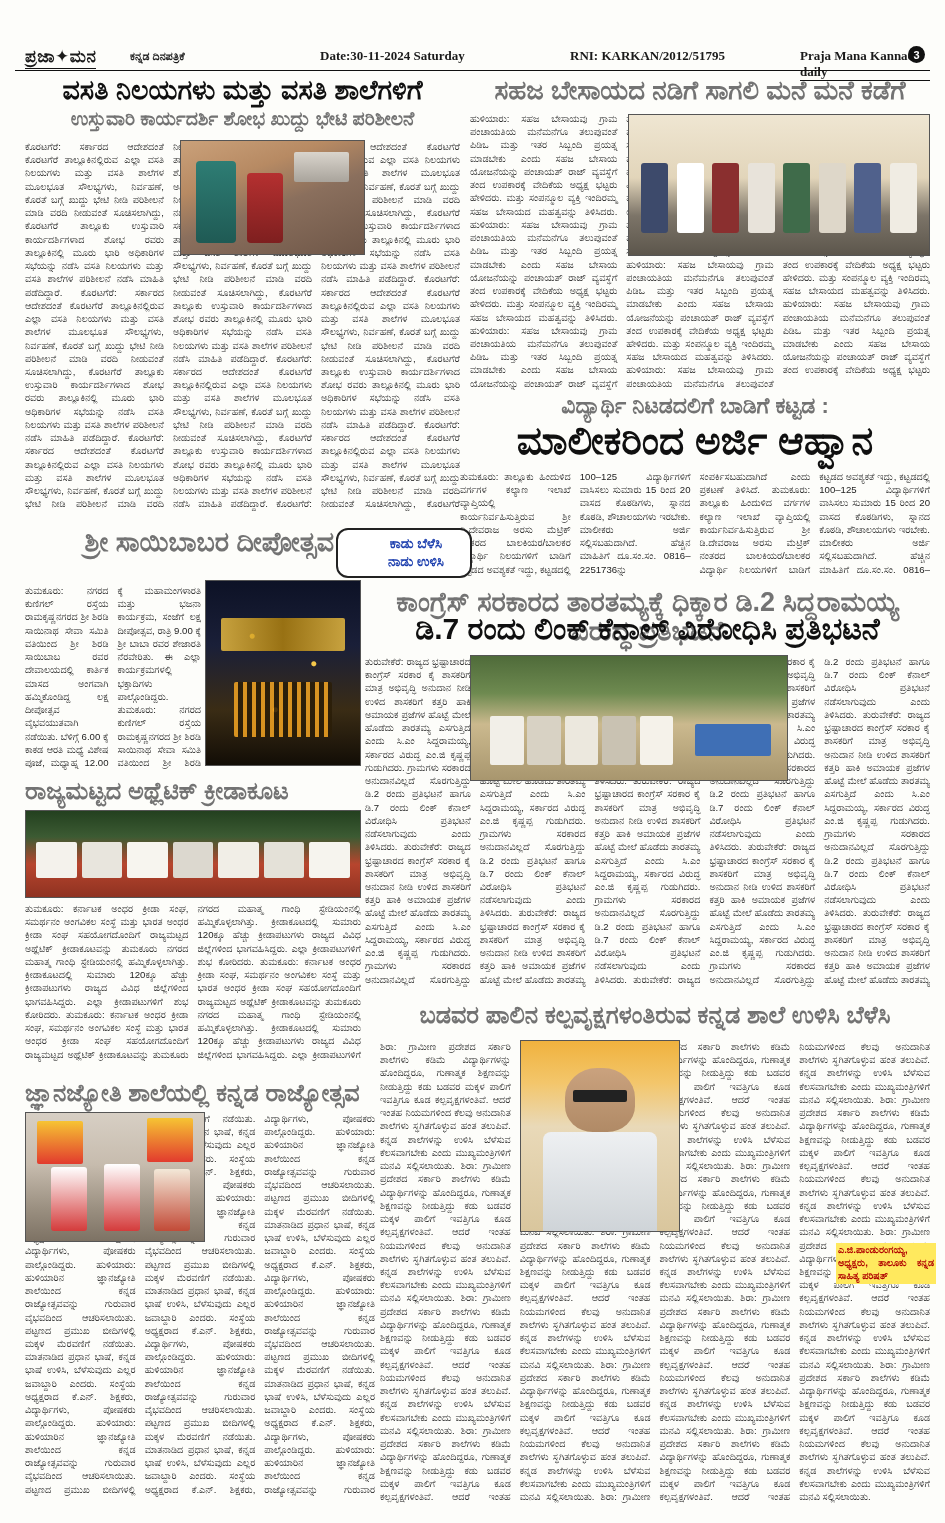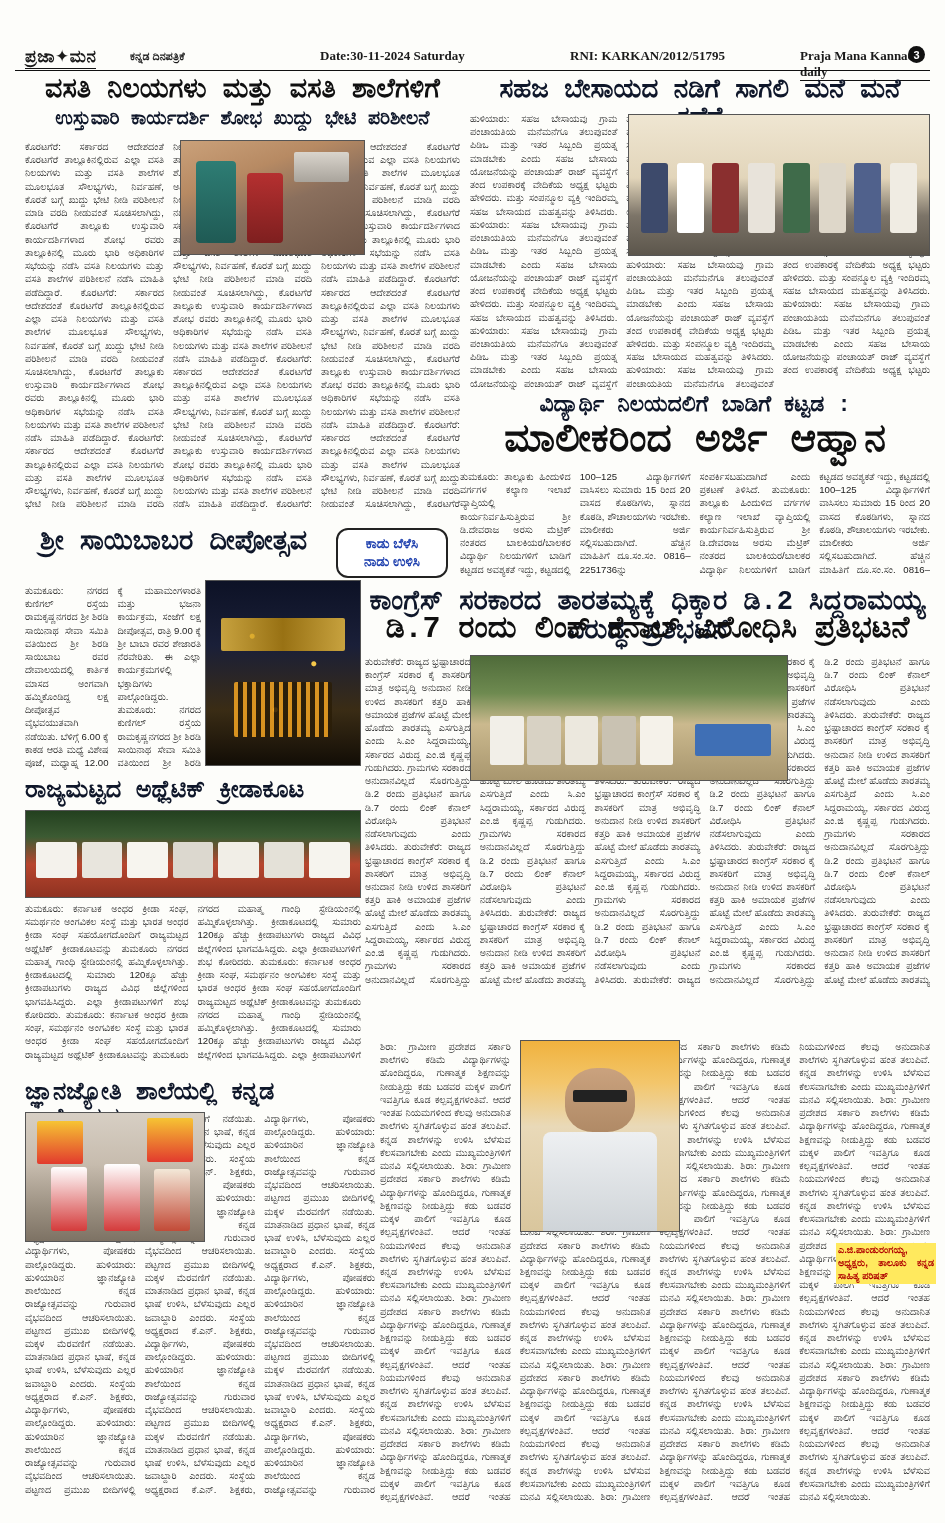--- a/index.html
+++ b/index.html
@@ -10,22 +10,22 @@
   }
   .abs{position:absolute;}
   
   .masthead-rule{border-top:1.6px solid #111;}
   .logo{font-weight:bold;font-size:17px;letter-spacing:.5px;border-bottom:1.5px solid #111;padding-bottom:1px;}
   .tagline{font-size:11px;font-weight:bold;}
   .hmeta{font-size:13px;font-weight:bold;font-family:"Liberation Serif","DejaVu Serif",serif;}
   .pagenum{width:17px;height:17px;border-radius:50%;background:#111;color:#fff;
     font-size:11px;font-weight:bold;display:flex;align-items:center;justify-content:center;}
   
-  .hl{font-weight:bold;line-height:1.08;text-align:center;font-family:Liberation Mono, monospace;}
-  .red{color:#0f172a;}
+  .hl{font-weight:bold;line-height:1.08;text-align:center;}
+  .red{color:#737373;}
   .blk{color:#101010;}
   
   .body-cols{column-gap:9px;font-size:9.6px;line-height:1.38;text-align:justify;
     overflow:hidden;word-break:break-word;color:#222;}
   .cols2{column-count:2;} .cols3{column-count:3;} .cols4{column-count:4;} .cols5{column-count:5;}
   
   .photo{border:1px solid #555;box-sizing:border-box;}
   .slogan-box{border:2px solid #222;border-radius:12px;background:#fff;
     display:flex;flex-direction:column;align-items:center;justify-content:center;
     font-weight:bold;color:#1d3fae;font-size:13.5px;line-height:1.35;text-align:center;}
@@ -66,26 +66,26 @@
         <div style="flex:1;background:#ffffff;border-radius:3px;"></div>
       <div style="flex:1;background:#8a2f2f;border-radius:3px;"></div>
         <div style="flex:1;background:#e8e3da;border-radius:3px;"></div>
       <div style="flex:1;background:#3f6b4a;border-radius:3px;"></div>
         <div style="flex:1;background:#ded7c9;border-radius:3px;"></div>
       <div style="flex:1;background:#50618c;border-radius:3px;"></div>
         <div style="flex:1;background:#f0ece3;border-radius:3px;"></div>
     </div>
   </div>
 
-  <div class="abs hl red" style="left:460px;top:394px;width:470px;font-size:22px;">ವಿದ್ಯಾರ್ಥಿ ನಿಲಯದಲಿಗೆ ಬಾಡಿಗೆ ಕಟ್ಟಡ :</div>
+  <div class="abs hl red" style="left:460px;top:394px;width:470px;font-size:22px;">ವಿದ್ಯಾರ್ಥಿ ನಿಟಡದಲಿಗೆ ಬಾಡಿಗೆ ಕಟ್ಟಡ :</div>
   <div class="abs hl blk" style="left:460px;top:420px;width:470px;font-size:39px;">ಮಾಲೀಕರಿಂದ ಅರ್ಜಿ ಆಹ್ವಾನ</div>
   <div class="abs body-cols cols4" style="left:460px;top:470px;width:470px;height:112px;">ತುಮಕೂರು: ತಾಲ್ಲೂಕು ಹಿಂದುಳಿದ ವರ್ಗಗಳ ಕಲ್ಯಾಣ ಇಲಾಖೆ ವ್ಯಾಪ್ತಿಯಲ್ಲಿ ಕಾರ್ಯನಿರ್ವಹಿಸುತ್ತಿರುವ ಶ್ರೀ ಡಿ.ದೇವರಾಜ ಅರಸು ಮೆಟ್ರಿಕ್ ನಂತರದ ಬಾಲಕಿಯರ/ಬಾಲಕರ ವಿದ್ಯಾರ್ಥಿ ನಿಲಯಗಳಿಗೆ ಬಾಡಿಗೆ ಕಟ್ಟಡದ ಅವಶ್ಯಕತೆ ಇದ್ದು, ಕಟ್ಟಡದಲ್ಲಿ 100–125 ವಿದ್ಯಾರ್ಥಿಗಳಿಗೆ ವಾಸಿಸಲು ಸುಮಾರು 15 ರಿಂದ 20 ವಾಸದ ಕೊಠಡಿಗಳು, ಸ್ನಾನದ ಕೊಠಡಿ, ಶೌಚಾಲಯಗಳು ಇರಬೇಕು. ಮಾಲೀಕರು ಅರ್ಜಿ ಸಲ್ಲಿಸಬಹುದಾಗಿದೆ. ಹೆಚ್ಚಿನ ಮಾಹಿತಿಗೆ ದೂ.ಸಂ.ಸಂ. 0816–2251736ನ್ನು ಸಂಪರ್ಕಿಸಬಹುದಾಗಿದೆ ಎಂದು ಪ್ರಕಟಣೆ ತಿಳಿಸಿದೆ.  ತುಮಕೂರು: ತಾಲ್ಲೂಕು ಹಿಂದುಳಿದ ವರ್ಗಗಳ ಕಲ್ಯಾಣ ಇಲಾಖೆ ವ್ಯಾಪ್ತಿಯಲ್ಲಿ ಕಾರ್ಯನಿರ್ವಹಿಸುತ್ತಿರುವ ಶ್ರೀ ಡಿ.ದೇವರಾಜ ಅರಸು ಮೆಟ್ರಿಕ್ ನಂತರದ ಬಾಲಕಿಯರ/ಬಾಲಕರ ವಿದ್ಯಾರ್ಥಿ ನಿಲಯಗಳಿಗೆ ಬಾಡಿಗೆ ಕಟ್ಟಡದ ಅವಶ್ಯಕತೆ ಇದ್ದು, ಕಟ್ಟಡದಲ್ಲಿ 100–125 ವಿದ್ಯಾರ್ಥಿಗಳಿಗೆ ವಾಸಿಸಲು ಸುಮಾರು 15 ರಿಂದ 20 ವಾಸದ ಕೊಠಡಿಗಳು, ಸ್ನಾನದ ಕೊಠಡಿ, ಶೌಚಾಲಯಗಳು ಇರಬೇಕು. ಮಾಲೀಕರು ಅರ್ಜಿ ಸಲ್ಲಿಸಬಹುದಾಗಿದೆ. ಹೆಚ್ಚಿನ ಮಾಹಿತಿಗೆ ದೂ.ಸಂ.ಸಂ. 0816–2251736ನ್ನು ಸಂಪರ್ಕಿಸಬಹುದಾಗಿದೆ ಎಂದು ಪ್ರಕಟಣೆ ತಿಳಿಸಿದೆ.  ತುಮಕೂರು: ತಾಲ್ಲೂಕು ಹಿಂದುಳಿದ ವರ್ಗಗಳ ಕಲ್ಯಾಣ ಇಲಾಖೆ ವ್ಯಾಪ್ತಿಯಲ್ಲಿ ಕಾರ್ಯನಿರ್ವಹಿಸುತ್ತಿರುವ ಶ್ರೀ ಡಿ.ದೇವರಾಜ ಅರಸು ಮೆಟ್ರಿಕ್ ನಂತರದ ಬಾಲಕಿಯರ/ಬಾಲಕರ ವಿದ್ಯಾರ್ಥಿ ನಿಲಯಗಳಿಗೆ ಬಾಡಿಗೆ ಕಟ್ಟಡದ ಅವಶ್ಯಕತೆ ಇದ್ದು, ಕಟ್ಟಡದಲ್ಲಿ 100–125 ವಿದ್ಯಾರ್ಥಿಗಳಿಗೆ ವಾಸಿಸಲು ಸುಮಾರು 15 ರಿಂದ 20 ವಾಸದ ಕೊಠಡಿಗಳು, ಸ್ನಾನದ ಕೊಠಡಿ, ಶೌಚಾಲಯಗಳು ಇರಬೇಕು. ಮಾಲೀಕರು ಅರ್ಜಿ ಸಲ್ಲಿಸಬಹುದಾಗಿದೆ. ಹೆಚ್ಚಿನ ಮಾಹಿತಿಗೆ ದೂ.ಸಂ.ಸಂ. 0816–2251736ನ್ನು ಸಂಪರ್ಕಿಸಬಹುದಾಗಿದೆ ಎಂದು ಪ್ರಕಟಣೆ ತಿಳಿಸಿದೆ.</div>
 
-  <div class="abs hl red" style="left:21px;top:528px;width:305px;font-size:27px;text-align:center;">ಶ್ರೀ ಸಾಯಿಬಾಬರ ದೀಪೋತ್ಸವ</div>
-  <div class="abs slogan-box" style="left:336px;top:528px;width:108px;height:46px;">
+  <div class="abs hl red" style="left:29px;top:528px;width:305px;font-size:27px;text-align:right;">ಶ್ರೀ ಸಾಯಿಬಾಬರ ದೀಪೋತ್ಸವ</div>
+  <div class="abs slogan-box" style="left:336px;top:528px;width:108px;height:46px;padding-left:24px;">
     <span>ಕಾಡು ಬೆಳೆಸಿ</span>
     <span>ನಾಡು ಉಳಿಸಿ</span>
   </div>
   <div class="abs body-cols cols2" style="left:25px;top:584px;width:176px;height:188px;">ತುಮಕೂರು: ನಗರದ ಕುಣಿಗಲ್ ರಸ್ತೆಯ ರಾಮಕೃಷ್ಣನಗರದ ಶ್ರೀ ಶಿರಡಿ ಸಾಯಿನಾಥ ಸೇವಾ ಸಮಿತಿ ವತಿಯಿಂದ ಶ್ರೀ ಶಿರಡಿ ಸಾಯಿಬಾಬ ರವರ ದೇವಾಲಯದಲ್ಲಿ ಕಾರ್ತಿಕ ಮಾಸದ ಅಂಗವಾಗಿ ಹಮ್ಮಿಕೊಂಡಿದ್ದ ಲಕ್ಷ ದೀಪೋತ್ಸವ ವೈಭವಯುತವಾಗಿ ನಡೆಯಿತು. ಬೆಳಿಗ್ಗೆ 6.00 ಕ್ಕೆ ಕಾಕಡ ಆರತಿ ಮಧ್ಯೆ ವಿಶೇಷ ಪೂಜೆ, ಮಧ್ಯಾಹ್ನ 12.00 ಕ್ಕೆ ಮಹಾಮಂಗಳಾರತಿ ಮತ್ತು ಭಜನಾ ಕಾರ್ಯಕ್ರಮ, ಸಂಜೆಗೆ ಲಕ್ಷ ದೀಪೋತ್ಸವ, ರಾತ್ರಿ 9.00 ಕ್ಕೆ ಶ್ರೀ ಬಾಬಾ ರವರ ಶೇಜಾರತಿ ನೆರವೇರಿತು. ಈ ಎಲ್ಲಾ ಕಾರ್ಯಕ್ರಮಗಳಲ್ಲಿ ಭಕ್ತಾದಿಗಳು ಪಾಲ್ಗೊಂಡಿದ್ದರು.  ತುಮಕೂರು: ನಗರದ ಕುಣಿಗಲ್ ರಸ್ತೆಯ ರಾಮಕೃಷ್ಣನಗರದ ಶ್ರೀ ಶಿರಡಿ ಸಾಯಿನಾಥ ಸೇವಾ ಸಮಿತಿ ವತಿಯಿಂದ ಶ್ರೀ ಶಿರಡಿ ಸಾಯಿಬಾಬ ರವರ ದೇವಾಲಯದಲ್ಲಿ ಕಾರ್ತಿಕ ಮಾಸದ ಅಂಗವಾಗಿ ಹಮ್ಮಿಕೊಂಡಿದ್ದ ಲಕ್ಷ ದೀಪೋತ್ಸವ ವೈಭವಯುತವಾಗಿ ನಡೆಯಿತು. ಬೆಳಿಗ್ಗೆ 6.00 ಕ್ಕೆ ಕಾಕಡ ಆರತಿ ಮಧ್ಯೆ ವಿಶೇಷ ಪೂಜೆ, ಮಧ್ಯಾಹ್ನ 12.00 ಕ್ಕೆ ಮಹಾಮಂಗಳಾರತಿ ಮತ್ತು ಭಜನಾ ಕಾರ್ಯಕ್ರಮ, ಸಂಜೆಗೆ ಲಕ್ಷ ದೀಪೋತ್ಸವ, ರಾತ್ರಿ 9.00 ಕ್ಕೆ ಶ್ರೀ ಬಾಬಾ ರವರ ಶೇಜಾರತಿ ನೆರವೇರಿತು. ಈ ಎಲ್ಲಾ ಕಾರ್ಯಕ್ರಮಗಳಲ್ಲಿ ಭಕ್ತಾದಿಗಳು ಪಾಲ್ಗೊಂಡಿದ್ದರು.  ತುಮಕೂರು: ನಗರದ ಕುಣಿಗಲ್ ರಸ್ತೆಯ ರಾಮಕೃಷ್ಣನಗರದ ಶ್ರೀ ಶಿರಡಿ ಸಾಯಿನಾಥ ಸೇವಾ ಸಮಿತಿ ವತಿಯಿಂದ ಶ್ರೀ ಶಿರಡಿ ಸಾಯಿಬಾಬ ರವರ ದೇವಾಲಯದಲ್ಲಿ ಕಾರ್ತಿಕ ಮಾಸದ ಅಂಗವಾಗಿ ಹಮ್ಮಿಕೊಂಡಿದ್ದ ಲಕ್ಷ ದೀಪೋತ್ಸವ ವೈಭವಯುತವಾಗಿ ನಡೆಯಿತು. ಬೆಳಿಗ್ಗೆ 6.00 ಕ್ಕೆ ಕಾಕಡ ಆರತಿ ಮಧ್ಯೆ ವಿಶೇಷ ಪೂಜೆ, ಮಧ್ಯಾಹ್ನ 12.00 ಕ್ಕೆ ಮಹಾಮಂಗಳಾರತಿ ಮತ್ತು ಭಜನಾ ಕಾರ್ಯಕ್ರಮ, ಸಂಜೆಗೆ ಲಕ್ಷ ದೀಪೋತ್ಸವ, ರಾತ್ರಿ 9.00 ಕ್ಕೆ ಶ್ರೀ ಬಾಬಾ ರವರ ಶೇಜಾರತಿ ನೆರವೇರಿತು. ಈ ಎಲ್ಲಾ ಕಾರ್ಯಕ್ರಮಗಳಲ್ಲಿ ಭಕ್ತಾದಿಗಳು ಪಾಲ್ಗೊಂಡಿದ್ದರು.</div>
   <div class="abs photo" style="left:205px;top:580px;width:156px;height:186px;
        background:radial-gradient(circle at 30% 30%,#f5c84a 0 2px,transparent 3px),
                   radial-gradient(circle at 70% 45%,#f5c84a 0 2px,transparent 3px),
                   radial-gradient(circle at 45% 70%,#e8a93a 0 2px,transparent 3px),
                   linear-gradient(180deg,#0d1226 0%,#1a1f38 35%,#3a2c15 70%,#120d06 100%);">
     <div style="position:absolute;left:10%;top:20%;width:80%;height:18%;background:linear-gradient(90deg,#f3c341,#b8860b,#f3c341);opacity:.8;border-radius:2px;"></div>
@@ -115,20 +115,21 @@
         <div style="flex:1;background:#e8e5dd;border-radius:2px;"></div>
       <div style="flex:1;background:#f7f5ef;border-radius:2px;"></div>
         <div style="flex:1;background:#dcd8cf;border-radius:2px;"></div>
       <div style="flex:1;background:#f1eee7;border-radius:2px;"></div>
         <div style="flex:1;background:#e4e1d8;border-radius:2px;"></div>
       <div style="flex:1;background:#f6f4ee;border-radius:2px;"></div>
     </div>
   </div>
   <div class="abs body-cols cols2" style="left:25px;top:902px;width:336px;height:172px;">ತುಮಕೂರು: ಕರ್ನಾಟಕ ಅಂಧರ ಕ್ರೀಡಾ ಸಂಘ, ಸಮರ್ಥನಂ ಅಂಗವಿಕಲ ಸಂಸ್ಥೆ ಮತ್ತು ಭಾರತ ಅಂಧರ ಕ್ರೀಡಾ ಸಂಘ ಸಹಯೋಗದೊಂದಿಗೆ ರಾಜ್ಯಮಟ್ಟದ ಅಥ್ಲೆಟಿಕ್ ಕ್ರೀಡಾಕೂಟವನ್ನು ತುಮಕೂರು ನಗರದ ಮಹಾತ್ಮ ಗಾಂಧಿ ಸ್ಟೇಡಿಯಂನಲ್ಲಿ ಹಮ್ಮಿಕೊಳ್ಳಲಾಗಿತ್ತು. ಕ್ರೀಡಾಕೂಟದಲ್ಲಿ ಸುಮಾರು 120ಕ್ಕೂ ಹೆಚ್ಚು ಕ್ರೀಡಾಪಟುಗಳು ರಾಜ್ಯದ ವಿವಿಧ ಜಿಲ್ಲೆಗಳಿಂದ ಭಾಗವಹಿಸಿದ್ದರು. ಎಲ್ಲಾ ಕ್ರೀಡಾಪಟುಗಳಿಗೆ ಶುಭ ಕೋರಿದರು.  ತುಮಕೂರು: ಕರ್ನಾಟಕ ಅಂಧರ ಕ್ರೀಡಾ ಸಂಘ, ಸಮರ್ಥನಂ ಅಂಗವಿಕಲ ಸಂಸ್ಥೆ ಮತ್ತು ಭಾರತ ಅಂಧರ ಕ್ರೀಡಾ ಸಂಘ ಸಹಯೋಗದೊಂದಿಗೆ ರಾಜ್ಯಮಟ್ಟದ ಅಥ್ಲೆಟಿಕ್ ಕ್ರೀಡಾಕೂಟವನ್ನು ತುಮಕೂರು ನಗರದ ಮಹಾತ್ಮ ಗಾಂಧಿ ಸ್ಟೇಡಿಯಂನಲ್ಲಿ ಹಮ್ಮಿಕೊಳ್ಳಲಾಗಿತ್ತು. ಕ್ರೀಡಾಕೂಟದಲ್ಲಿ ಸುಮಾರು 120ಕ್ಕೂ ಹೆಚ್ಚು ಕ್ರೀಡಾಪಟುಗಳು ರಾಜ್ಯದ ವಿವಿಧ ಜಿಲ್ಲೆಗಳಿಂದ ಭಾಗವಹಿಸಿದ್ದರು. ಎಲ್ಲಾ ಕ್ರೀಡಾಪಟುಗಳಿಗೆ ಶುಭ ಕೋರಿದರು.  ತುಮಕೂರು: ಕರ್ನಾಟಕ ಅಂಧರ ಕ್ರೀಡಾ ಸಂಘ, ಸಮರ್ಥನಂ ಅಂಗವಿಕಲ ಸಂಸ್ಥೆ ಮತ್ತು ಭಾರತ ಅಂಧರ ಕ್ರೀಡಾ ಸಂಘ ಸಹಯೋಗದೊಂದಿಗೆ ರಾಜ್ಯಮಟ್ಟದ ಅಥ್ಲೆಟಿಕ್ ಕ್ರೀಡಾಕೂಟವನ್ನು ತುಮಕೂರು ನಗರದ ಮಹಾತ್ಮ ಗಾಂಧಿ ಸ್ಟೇಡಿಯಂನಲ್ಲಿ ಹಮ್ಮಿಕೊಳ್ಳಲಾಗಿತ್ತು. ಕ್ರೀಡಾಕೂಟದಲ್ಲಿ ಸುಮಾರು 120ಕ್ಕೂ ಹೆಚ್ಚು ಕ್ರೀಡಾಪಟುಗಳು ರಾಜ್ಯದ ವಿವಿಧ ಜಿಲ್ಲೆಗಳಿಂದ ಭಾಗವಹಿಸಿದ್ದರು. ಎಲ್ಲಾ ಕ್ರೀಡಾಪಟುಗಳಿಗೆ ಶುಭ ಕೋರಿದರು.  ತುಮಕೂರು: ಕರ್ನಾಟಕ ಅಂಧರ ಕ್ರೀಡಾ ಸಂಘ, ಸಮರ್ಥನಂ ಅಂಗವಿಕಲ ಸಂಸ್ಥೆ ಮತ್ತು ಭಾರತ ಅಂಧರ ಕ್ರೀಡಾ ಸಂಘ ಸಹಯೋಗದೊಂದಿಗೆ ರಾಜ್ಯಮಟ್ಟದ ಅಥ್ಲೆಟಿಕ್ ಕ್ರೀಡಾಕೂಟವನ್ನು ತುಮಕೂರು ನಗರದ ಮಹಾತ್ಮ ಗಾಂಧಿ ಸ್ಟೇಡಿಯಂನಲ್ಲಿ ಹಮ್ಮಿಕೊಳ್ಳಲಾಗಿತ್ತು. ಕ್ರೀಡಾಕೂಟದಲ್ಲಿ ಸುಮಾರು 120ಕ್ಕೂ ಹೆಚ್ಚು ಕ್ರೀಡಾಪಟುಗಳು ರಾಜ್ಯದ ವಿವಿಧ ಜಿಲ್ಲೆಗಳಿಂದ ಭಾಗವಹಿಸಿದ್ದರು. ಎಲ್ಲಾ ಕ್ರೀಡಾಪಟುಗಳಿಗೆ ಶುಭ ಕೋರಿದರು.</div>
 
+  <div class="abs hl red" style="left:380px;top:1002px;width:550px;font-size:24px;">ಬಡವರ ಪಾಲಿನ ಕಲ್ಪವೃಕ್ಷಗಳಂತಿರುವ ಕನ್ನಡ ಶಾಲೆ ಉಳಿಸಿ ಬೆಳೆಸಿ</div>
   <div class="abs body-cols cols4" style="left:380px;top:1040px;width:550px;height:468px;">ಶಿರಾ: ಗ್ರಾಮೀಣ ಪ್ರದೇಶದ ಸರ್ಕಾರಿ ಶಾಲೆಗಳು ಕಡಿಮೆ ವಿದ್ಯಾರ್ಥಿಗಳನ್ನು ಹೊಂದಿದ್ದರೂ, ಗುಣಾತ್ಮಕ ಶಿಕ್ಷಣವನ್ನು ನೀಡುತ್ತಿದ್ದು ಕಡು ಬಡವರ ಮಕ್ಕಳ ಪಾಲಿಗೆ ಇವತ್ತಿಗೂ ಕೂಡ ಕಲ್ಪವೃಕ್ಷಗಳಂತಿವೆ. ಆದರೆ ಇಂತಹ ನಿಯಮಗಳಿಂದ ಕೆಲವು ಅನುದಾನಿತ ಶಾಲೆಗಳು ಸ್ಥಗಿತಗೊಳ್ಳುವ ಹಂತ ತಲುಪಿವೆ. ಕನ್ನಡ ಶಾಲೆಗಳನ್ನು ಉಳಿಸಿ ಬೆಳೆಸುವ ಕೆಲಸವಾಗಬೇಕು ಎಂದು ಮುಖ್ಯಮಂತ್ರಿಗಳಿಗೆ ಮನವಿ ಸಲ್ಲಿಸಲಾಯಿತು.  ಶಿರಾ: ಗ್ರಾಮೀಣ ಪ್ರದೇಶದ ಸರ್ಕಾರಿ ಶಾಲೆಗಳು ಕಡಿಮೆ ವಿದ್ಯಾರ್ಥಿಗಳನ್ನು ಹೊಂದಿದ್ದರೂ, ಗುಣಾತ್ಮಕ ಶಿಕ್ಷಣವನ್ನು ನೀಡುತ್ತಿದ್ದು ಕಡು ಬಡವರ ಮಕ್ಕಳ ಪಾಲಿಗೆ ಇವತ್ತಿಗೂ ಕೂಡ ಕಲ್ಪವೃಕ್ಷಗಳಂತಿವೆ. ಆದರೆ ಇಂತಹ ನಿಯಮಗಳಿಂದ ಕೆಲವು ಅನುದಾನಿತ ಶಾಲೆಗಳು ಸ್ಥಗಿತಗೊಳ್ಳುವ ಹಂತ ತಲುಪಿವೆ. ಕನ್ನಡ ಶಾಲೆಗಳನ್ನು ಉಳಿಸಿ ಬೆಳೆಸುವ ಕೆಲಸವಾಗಬೇಕು ಎಂದು ಮುಖ್ಯಮಂತ್ರಿಗಳಿಗೆ ಮನವಿ ಸಲ್ಲಿಸಲಾಯಿತು.  ಶಿರಾ: ಗ್ರಾಮೀಣ ಪ್ರದೇಶದ ಸರ್ಕಾರಿ ಶಾಲೆಗಳು ಕಡಿಮೆ ವಿದ್ಯಾರ್ಥಿಗಳನ್ನು ಹೊಂದಿದ್ದರೂ, ಗುಣಾತ್ಮಕ ಶಿಕ್ಷಣವನ್ನು ನೀಡುತ್ತಿದ್ದು ಕಡು ಬಡವರ ಮಕ್ಕಳ ಪಾಲಿಗೆ ಇವತ್ತಿಗೂ ಕೂಡ ಕಲ್ಪವೃಕ್ಷಗಳಂತಿವೆ. ಆದರೆ ಇಂತಹ ನಿಯಮಗಳಿಂದ ಕೆಲವು ಅನುದಾನಿತ ಶಾಲೆಗಳು ಸ್ಥಗಿತಗೊಳ್ಳುವ ಹಂತ ತಲುಪಿವೆ. ಕನ್ನಡ ಶಾಲೆಗಳನ್ನು ಉಳಿಸಿ ಬೆಳೆಸುವ ಕೆಲಸವಾಗಬೇಕು ಎಂದು ಮುಖ್ಯಮಂತ್ರಿಗಳಿಗೆ ಮನವಿ ಸಲ್ಲಿಸಲಾಯಿತು.  ಶಿರಾ: ಗ್ರಾಮೀಣ ಪ್ರದೇಶದ ಸರ್ಕಾರಿ ಶಾಲೆಗಳು ಕಡಿಮೆ ವಿದ್ಯಾರ್ಥಿಗಳನ್ನು ಹೊಂದಿದ್ದರೂ, ಗುಣಾತ್ಮಕ ಶಿಕ್ಷಣವನ್ನು ನೀಡುತ್ತಿದ್ದು ಕಡು ಬಡವರ ಮಕ್ಕಳ ಪಾಲಿಗೆ ಇವತ್ತಿಗೂ ಕೂಡ ಕಲ್ಪವೃಕ್ಷಗಳಂತಿವೆ. ಆದರೆ ಇಂತಹ ನಿಯಮಗಳಿಂದ ಕೆಲವು ಅನುದಾನಿತ ಶಾಲೆಗಳು ಸ್ಥಗಿತಗೊಳ್ಳುವ ಹಂತ ತಲುಪಿವೆ. ಕನ್ನಡ ಶಾಲೆಗಳನ್ನು ಉಳಿಸಿ ಬೆಳೆಸುವ ಕೆಲಸವಾಗಬೇಕು ಎಂದು ಮುಖ್ಯಮಂತ್ರಿಗಳಿಗೆ ಮನವಿ ಸಲ್ಲಿಸಲಾಯಿತು.  ಶಿರಾ: ಗ್ರಾಮೀಣ ಪ್ರದೇಶದ ಸರ್ಕಾರಿ ಶಾಲೆಗಳು ಕಡಿಮೆ ವಿದ್ಯಾರ್ಥಿಗಳನ್ನು ಹೊಂದಿದ್ದರೂ, ಗುಣಾತ್ಮಕ ಶಿಕ್ಷಣವನ್ನು ನೀಡುತ್ತಿದ್ದು ಕಡು ಬಡವರ ಮಕ್ಕಳ ಪಾಲಿಗೆ ಇವತ್ತಿಗೂ ಕೂಡ ಕಲ್ಪವೃಕ್ಷಗಳಂತಿವೆ. ಆದರೆ ಇಂತಹ ನಿಯಮಗಳಿಂದ ಕೆಲವು ಅನುದಾನಿತ ಶಾಲೆಗಳು ಸ್ಥಗಿತಗೊಳ್ಳುವ ಹಂತ ತಲುಪಿವೆ. ಕನ್ನಡ ಶಾಲೆಗಳನ್ನು ಉಳಿಸಿ ಬೆಳೆಸುವ ಕೆಲಸವಾಗಬೇಕು ಎಂದು ಮುಖ್ಯಮಂತ್ರಿಗಳಿಗೆ ಮನವಿ ಸಲ್ಲಿಸಲಾಯಿತು.  ಶಿರಾ: ಗ್ರಾಮೀಣ ಪ್ರದೇಶದ ಸರ್ಕಾರಿ ಶಾಲೆಗಳು ಕಡಿಮೆ ವಿದ್ಯಾರ್ಥಿಗಳನ್ನು ಹೊಂದಿದ್ದರೂ, ಗುಣಾತ್ಮಕ ಶಿಕ್ಷಣವನ್ನು ನೀಡುತ್ತಿದ್ದು ಕಡು ಬಡವರ ಮಕ್ಕಳ ಪಾಲಿಗೆ ಇವತ್ತಿಗೂ ಕೂಡ ಕಲ್ಪವೃಕ್ಷಗಳಂತಿವೆ. ಆದರೆ ಇಂತಹ ನಿಯಮಗಳಿಂದ ಕೆಲವು ಅನುದಾನಿತ ಶಾಲೆಗಳು ಸ್ಥಗಿತಗೊಳ್ಳುವ ಹಂತ ತಲುಪಿವೆ. ಕನ್ನಡ ಶಾಲೆಗಳನ್ನು ಉಳಿಸಿ ಬೆಳೆಸುವ ಕೆಲಸವಾಗಬೇಕು ಎಂದು ಮುಖ್ಯಮಂತ್ರಿಗಳಿಗೆ ಮನವಿ ಸಲ್ಲಿಸಲಾಯಿತು.  ಶಿರಾ: ಗ್ರಾಮೀಣ ಪ್ರದೇಶದ ಸರ್ಕಾರಿ ಶಾಲೆಗಳು ಕಡಿಮೆ ವಿದ್ಯಾರ್ಥಿಗಳನ್ನು ಹೊಂದಿದ್ದರೂ, ಗುಣಾತ್ಮಕ ಶಿಕ್ಷಣವನ್ನು ನೀಡುತ್ತಿದ್ದು ಕಡು ಬಡವರ ಮಕ್ಕಳ ಪಾಲಿಗೆ ಇವತ್ತಿಗೂ ಕೂಡ ಕಲ್ಪವೃಕ್ಷಗಳಂತಿವೆ. ಆದರೆ ಇಂತಹ ನಿಯಮಗಳಿಂದ ಕೆಲವು ಅನುದಾನಿತ ಶಾಲೆಗಳು ಸ್ಥಗಿತಗೊಳ್ಳುವ ಹಂತ ತಲುಪಿವೆ. ಕನ್ನಡ ಶಾಲೆಗಳನ್ನು ಉಳಿಸಿ ಬೆಳೆಸುವ ಕೆಲಸವಾಗಬೇಕು ಎಂದು ಮುಖ್ಯಮಂತ್ರಿಗಳಿಗೆ ಮನವಿ ಸಲ್ಲಿಸಲಾಯಿತು.  ಶಿರಾ: ಗ್ರಾಮೀಣ ಪ್ರದೇಶದ ಸರ್ಕಾರಿ ಶಾಲೆಗಳು ಕಡಿಮೆ ವಿದ್ಯಾರ್ಥಿಗಳನ್ನು ಹೊಂದಿದ್ದರೂ, ಗುಣಾತ್ಮಕ ಶಿಕ್ಷಣವನ್ನು ನೀಡುತ್ತಿದ್ದು ಕಡು ಬಡವರ ಮಕ್ಕಳ ಪಾಲಿಗೆ ಇವತ್ತಿಗೂ ಕೂಡ ಕಲ್ಪವೃಕ್ಷಗಳಂತಿವೆ. ಆದರೆ ಇಂತಹ ನಿಯಮಗಳಿಂದ ಕೆಲವು ಅನುದಾನಿತ ಶಾಲೆಗಳು ಸ್ಥಗಿತಗೊಳ್ಳುವ ಹಂತ ತಲುಪಿವೆ. ಕನ್ನಡ ಶಾಲೆಗಳನ್ನು ಉಳಿಸಿ ಬೆಳೆಸುವ ಕೆಲಸವಾಗಬೇಕು ಎಂದು ಮುಖ್ಯಮಂತ್ರಿಗಳಿಗೆ ಮನವಿ ಸಲ್ಲಿಸಲಾಯಿತು.  ಶಿರಾ: ಗ್ರಾಮೀಣ ಪ್ರದೇಶದ ಸರ್ಕಾರಿ ಶಾಲೆಗಳು ಕಡಿಮೆ ವಿದ್ಯಾರ್ಥಿಗಳನ್ನು ಹೊಂದಿದ್ದರೂ, ಗುಣಾತ್ಮಕ ಶಿಕ್ಷಣವನ್ನು ನೀಡುತ್ತಿದ್ದು ಕಡು ಬಡವರ ಮಕ್ಕಳ ಪಾಲಿಗೆ ಇವತ್ತಿಗೂ ಕೂಡ ಕಲ್ಪವೃಕ್ಷಗಳಂತಿವೆ. ಆದರೆ ಇಂತಹ ನಿಯಮಗಳಿಂದ ಕೆಲವು ಅನುದಾನಿತ ಶಾಲೆಗಳು ಸ್ಥಗಿತಗೊಳ್ಳುವ ಹಂತ ತಲುಪಿವೆ. ಕನ್ನಡ ಶಾಲೆಗಳನ್ನು ಉಳಿಸಿ ಬೆಳೆಸುವ ಕೆಲಸವಾಗಬೇಕು ಎಂದು ಮುಖ್ಯಮಂತ್ರಿಗಳಿಗೆ ಮನವಿ ಸಲ್ಲಿಸಲಾಯಿತು.  ಶಿರಾ: ಗ್ರಾಮೀಣ ಪ್ರದೇಶದ ಸರ್ಕಾರಿ ಶಾಲೆಗಳು ಕಡಿಮೆ ವಿದ್ಯಾರ್ಥಿಗಳನ್ನು ಹೊಂದಿದ್ದರೂ, ಗುಣಾತ್ಮಕ ಶಿಕ್ಷಣವನ್ನು ನೀಡುತ್ತಿದ್ದು ಕಡು ಬಡವರ ಮಕ್ಕಳ ಪಾಲಿಗೆ ಇವತ್ತಿಗೂ ಕೂಡ ಕಲ್ಪವೃಕ್ಷಗಳಂತಿವೆ. ಆದರೆ ಇಂತಹ ನಿಯಮಗಳಿಂದ ಕೆಲವು ಅನುದಾನಿತ ಶಾಲೆಗಳು ಸ್ಥಗಿತಗೊಳ್ಳುವ ಹಂತ ತಲುಪಿವೆ. ಕನ್ನಡ ಶಾಲೆಗಳನ್ನು ಉಳಿಸಿ ಬೆಳೆಸುವ ಕೆಲಸವಾಗಬೇಕು ಎಂದು ಮುಖ್ಯಮಂತ್ರಿಗಳಿಗೆ ಮನವಿ ಸಲ್ಲಿಸಲಾಯಿತು.  ಶಿರಾ: ಗ್ರಾಮೀಣ ಪ್ರದೇಶದ ಸರ್ಕಾರಿ ಶಾಲೆಗಳು ಕಡಿಮೆ ವಿದ್ಯಾರ್ಥಿಗಳನ್ನು ಹೊಂದಿದ್ದರೂ, ಗುಣಾತ್ಮಕ ಶಿಕ್ಷಣವನ್ನು ನೀಡುತ್ತಿದ್ದು ಕಡು ಬಡವರ ಮಕ್ಕಳ ಪಾಲಿಗೆ ಇವತ್ತಿಗೂ ಕೂಡ ಕಲ್ಪವೃಕ್ಷಗಳಂತಿವೆ. ಆದರೆ ಇಂತಹ ನಿಯಮಗಳಿಂದ ಕೆಲವು ಅನುದಾನಿತ ಶಾಲೆಗಳು ಸ್ಥಗಿತಗೊಳ್ಳುವ ಹಂತ ತಲುಪಿವೆ. ಕನ್ನಡ ಶಾಲೆಗಳನ್ನು ಉಳಿಸಿ ಬೆಳೆಸುವ ಕೆಲಸವಾಗಬೇಕು ಎಂದು ಮುಖ್ಯಮಂತ್ರಿಗಳಿಗೆ ಮನವಿ ಸಲ್ಲಿಸಲಾಯಿತು.  ಶಿರಾ: ಗ್ರಾಮೀಣ ಪ್ರದೇಶದ ಸರ್ಕಾರಿ ಶಾಲೆಗಳು ಕಡಿಮೆ ವಿದ್ಯಾರ್ಥಿಗಳನ್ನು ಹೊಂದಿದ್ದರೂ, ಗುಣಾತ್ಮಕ ಶಿಕ್ಷಣವನ್ನು ನೀಡುತ್ತಿದ್ದು ಕಡು ಬಡವರ ಮಕ್ಕಳ ಪಾಲಿಗೆ ಇವತ್ತಿಗೂ ಕೂಡ ಕಲ್ಪವೃಕ್ಷಗಳಂತಿವೆ. ಆದರೆ ಇಂತಹ ನಿಯಮಗಳಿಂದ ಕೆಲವು ಅನುದಾನಿತ ಶಾಲೆಗಳು ಸ್ಥಗಿತಗೊಳ್ಳುವ ಹಂತ ತಲುಪಿವೆ. ಕನ್ನಡ ಶಾಲೆಗಳನ್ನು ಉಳಿಸಿ ಬೆಳೆಸುವ ಕೆಲಸವಾಗಬೇಕು ಎಂದು ಮುಖ್ಯಮಂತ್ರಿಗಳಿಗೆ ಮನವಿ ಸಲ್ಲಿಸಲಾಯಿತು.  ಶಿರಾ: ಗ್ರಾಮೀಣ ಪ್ರದೇಶದ ಸರ್ಕಾರಿ ಶಾಲೆಗಳು ಕಡಿಮೆ ವಿದ್ಯಾರ್ಥಿಗಳನ್ನು ಹೊಂದಿದ್ದರೂ, ಗುಣಾತ್ಮಕ ಶಿಕ್ಷಣವನ್ನು ನೀಡುತ್ತಿದ್ದು ಕಡು ಬಡವರ ಮಕ್ಕಳ ಪಾಲಿಗೆ ಇವತ್ತಿಗೂ ಕೂಡ ಕಲ್ಪವೃಕ್ಷಗಳಂತಿವೆ. ಆದರೆ ಇಂತಹ ನಿಯಮಗಳಿಂದ ಕೆಲವು ಅನುದಾನಿತ ಶಾಲೆಗಳು ಸ್ಥಗಿತಗೊಳ್ಳುವ ಹಂತ ತಲುಪಿವೆ. ಕನ್ನಡ ಶಾಲೆಗಳನ್ನು ಉಳಿಸಿ ಬೆಳೆಸುವ ಕೆಲಸವಾಗಬೇಕು ಎಂದು ಮುಖ್ಯಮಂತ್ರಿಗಳಿಗೆ ಮನವಿ ಸಲ್ಲಿಸಲಾಯಿತು.  ಶಿರಾ: ಗ್ರಾಮೀಣ ಪ್ರದೇಶದ ಸರ್ಕಾರಿ ಶಾಲೆಗಳು ಕಡಿಮೆ ವಿದ್ಯಾರ್ಥಿಗಳನ್ನು ಹೊಂದಿದ್ದರೂ, ಗುಣಾತ್ಮಕ ಶಿಕ್ಷಣವನ್ನು ನೀಡುತ್ತಿದ್ದು ಕಡು ಬಡವರ ಮಕ್ಕಳ ಪಾಲಿಗೆ ಇವತ್ತಿಗೂ ಕೂಡ ಕಲ್ಪವೃಕ್ಷಗಳಂತಿವೆ. ಆದರೆ ಇಂತಹ ನಿಯಮಗಳಿಂದ ಕೆಲವು ಅನುದಾನಿತ ಶಾಲೆಗಳು ಸ್ಥಗಿತಗೊಳ್ಳುವ ಹಂತ ತಲುಪಿವೆ. ಕನ್ನಡ ಶಾಲೆಗಳನ್ನು ಉಳಿಸಿ ಬೆಳೆಸುವ ಕೆಲಸವಾಗಬೇಕು ಎಂದು ಮುಖ್ಯಮಂತ್ರಿಗಳಿಗೆ ಮನವಿ ಸಲ್ಲಿಸಲಾಯಿತು.</div>
   <div class="abs photo" style="left:520px;top:1040px;width:160px;height:192px;
        background:linear-gradient(180deg,#f0b23e 0%,#f3c66b 22%,#e9d9b8 45%,#d9c69d 100%);">
     <div style="position:absolute;left:28%;top:14%;width:44%;height:34%;background:linear-gradient(#caa27e,#b08a66);border-radius:46% 46% 40% 40%;"></div>
     <div style="position:absolute;left:33%;top:26%;width:34%;height:6%;background:#222;border-radius:2px;"></div>
     <div style="position:absolute;left:14%;top:48%;width:72%;height:52%;background:linear-gradient(#eef0f2,#cfd4d8);border-radius:8px 8px 0 0;"></div>
   </div>
   <div class="abs hilite" style="left:836px;top:1243px;width:96px;">ಎ.ಜಿ.ಪಾಂಡುರಂಗಯ್ಯ, ಅಧ್ಯಕ್ಷರು, ತಾಲೂಕು ಕನ್ನಡ ಸಾಹಿತ್ಯ ಪರಿಷತ್</div>
 
   <div class="abs hl red" style="left:25px;top:1080px;width:350px;font-size:24px;text-align:left;">ಜ್ಞಾನಜ್ಯೋತಿ ಶಾಲೆಯಲ್ಲಿ ಕನ್ನಡ ರಾಜ್ಯೋತ್ಸವ</div>

